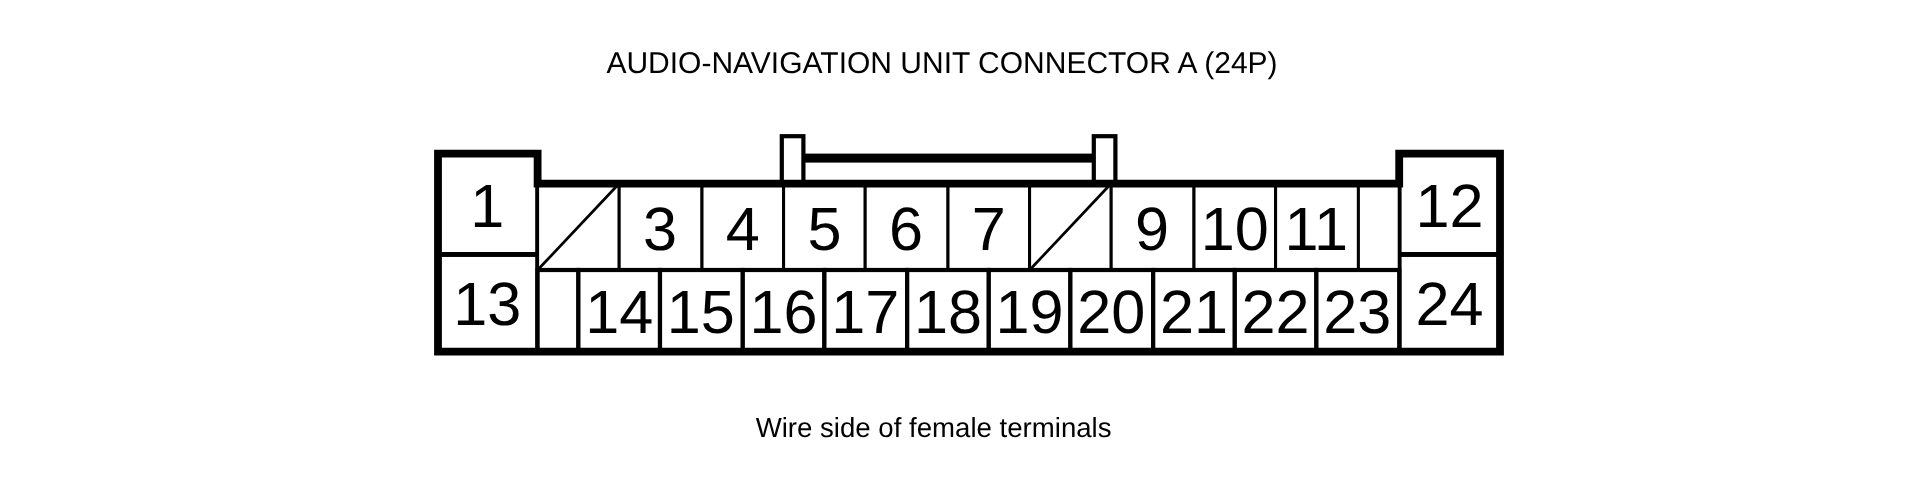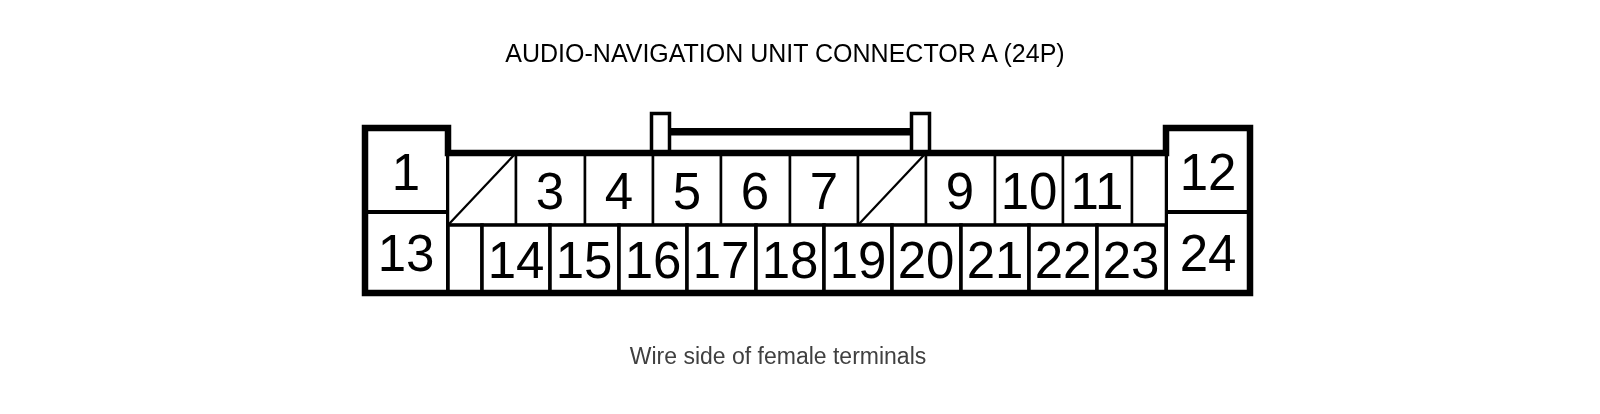--- a/index.html
+++ b/index.html
@@ -21,21 +21,21 @@
     color: #000000;
     white-space: nowrap;
   }
   .caption {
     position: absolute;
     top: 344px;
     left: 778px;
     transform: translateX(-50%);
     font-size: 23px;
     line-height: 1.1;
-    color: #404040;
+    color: #000000;
     white-space: nowrap;
   }
   svg.connector { position: absolute; left: 0; top: 0; }
   .cell { fill: #ffffff; stroke: #000000; }
   .cell-top { stroke-width: 2.5; }
   .cell-bottom { stroke-width: 3.5; }
   .cell-end { stroke-width: 4; }
   .outline { fill: none; stroke: #000000; stroke-width: 6.5; }
   .divider { stroke: #000000; stroke-width: 4; }
   .diag { stroke: #000000; stroke-width: 2.25; }

